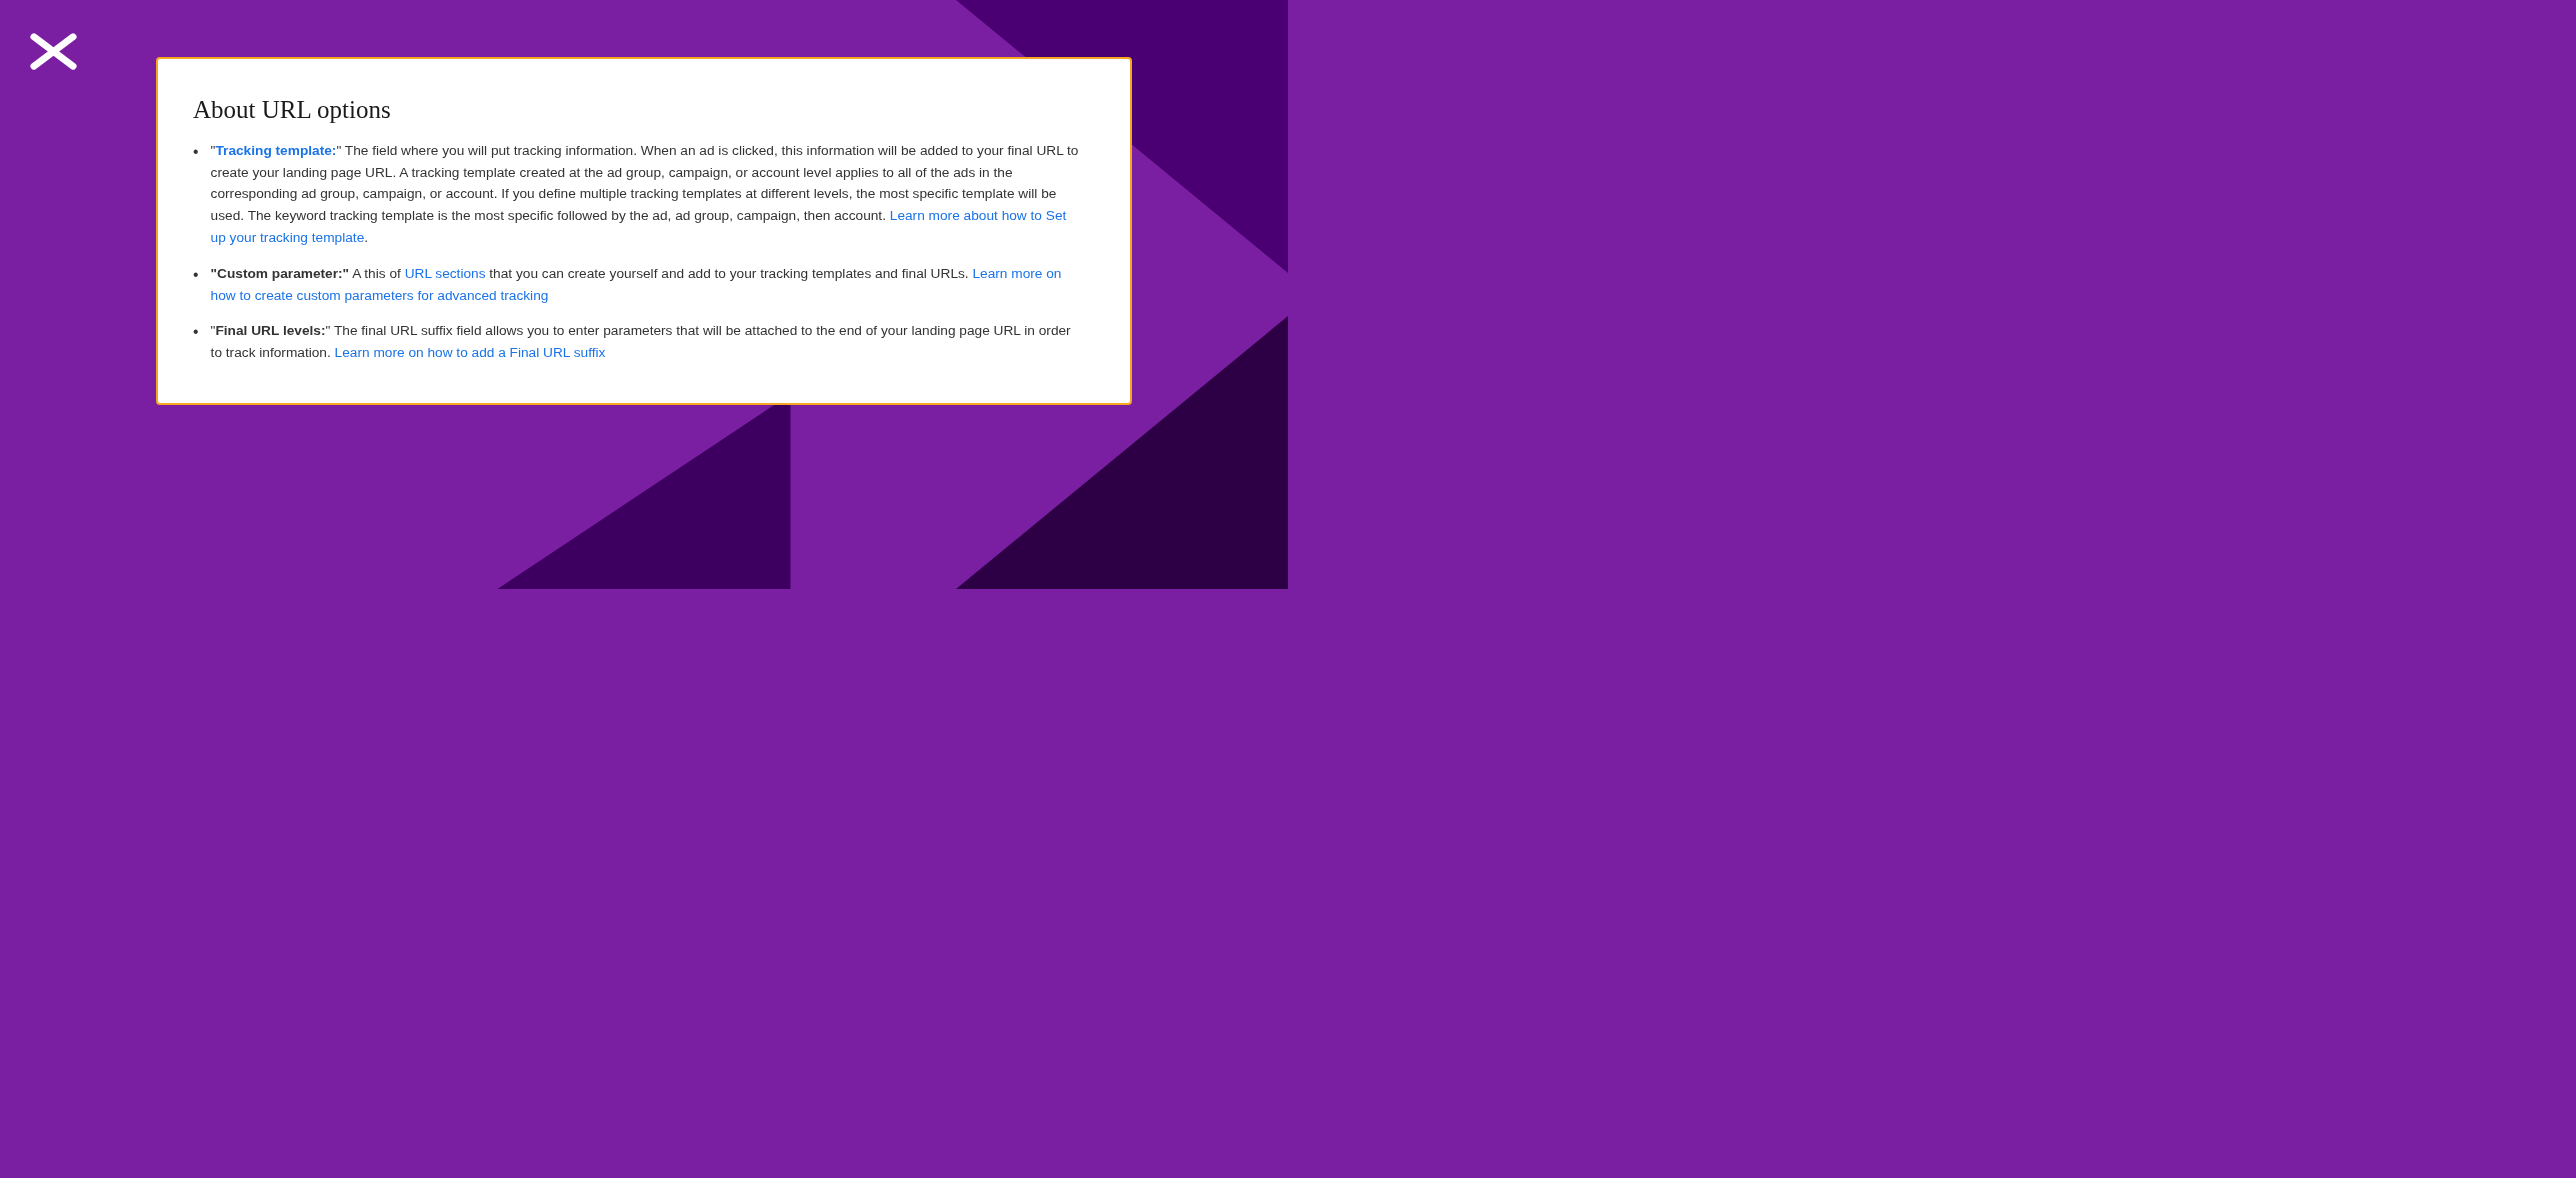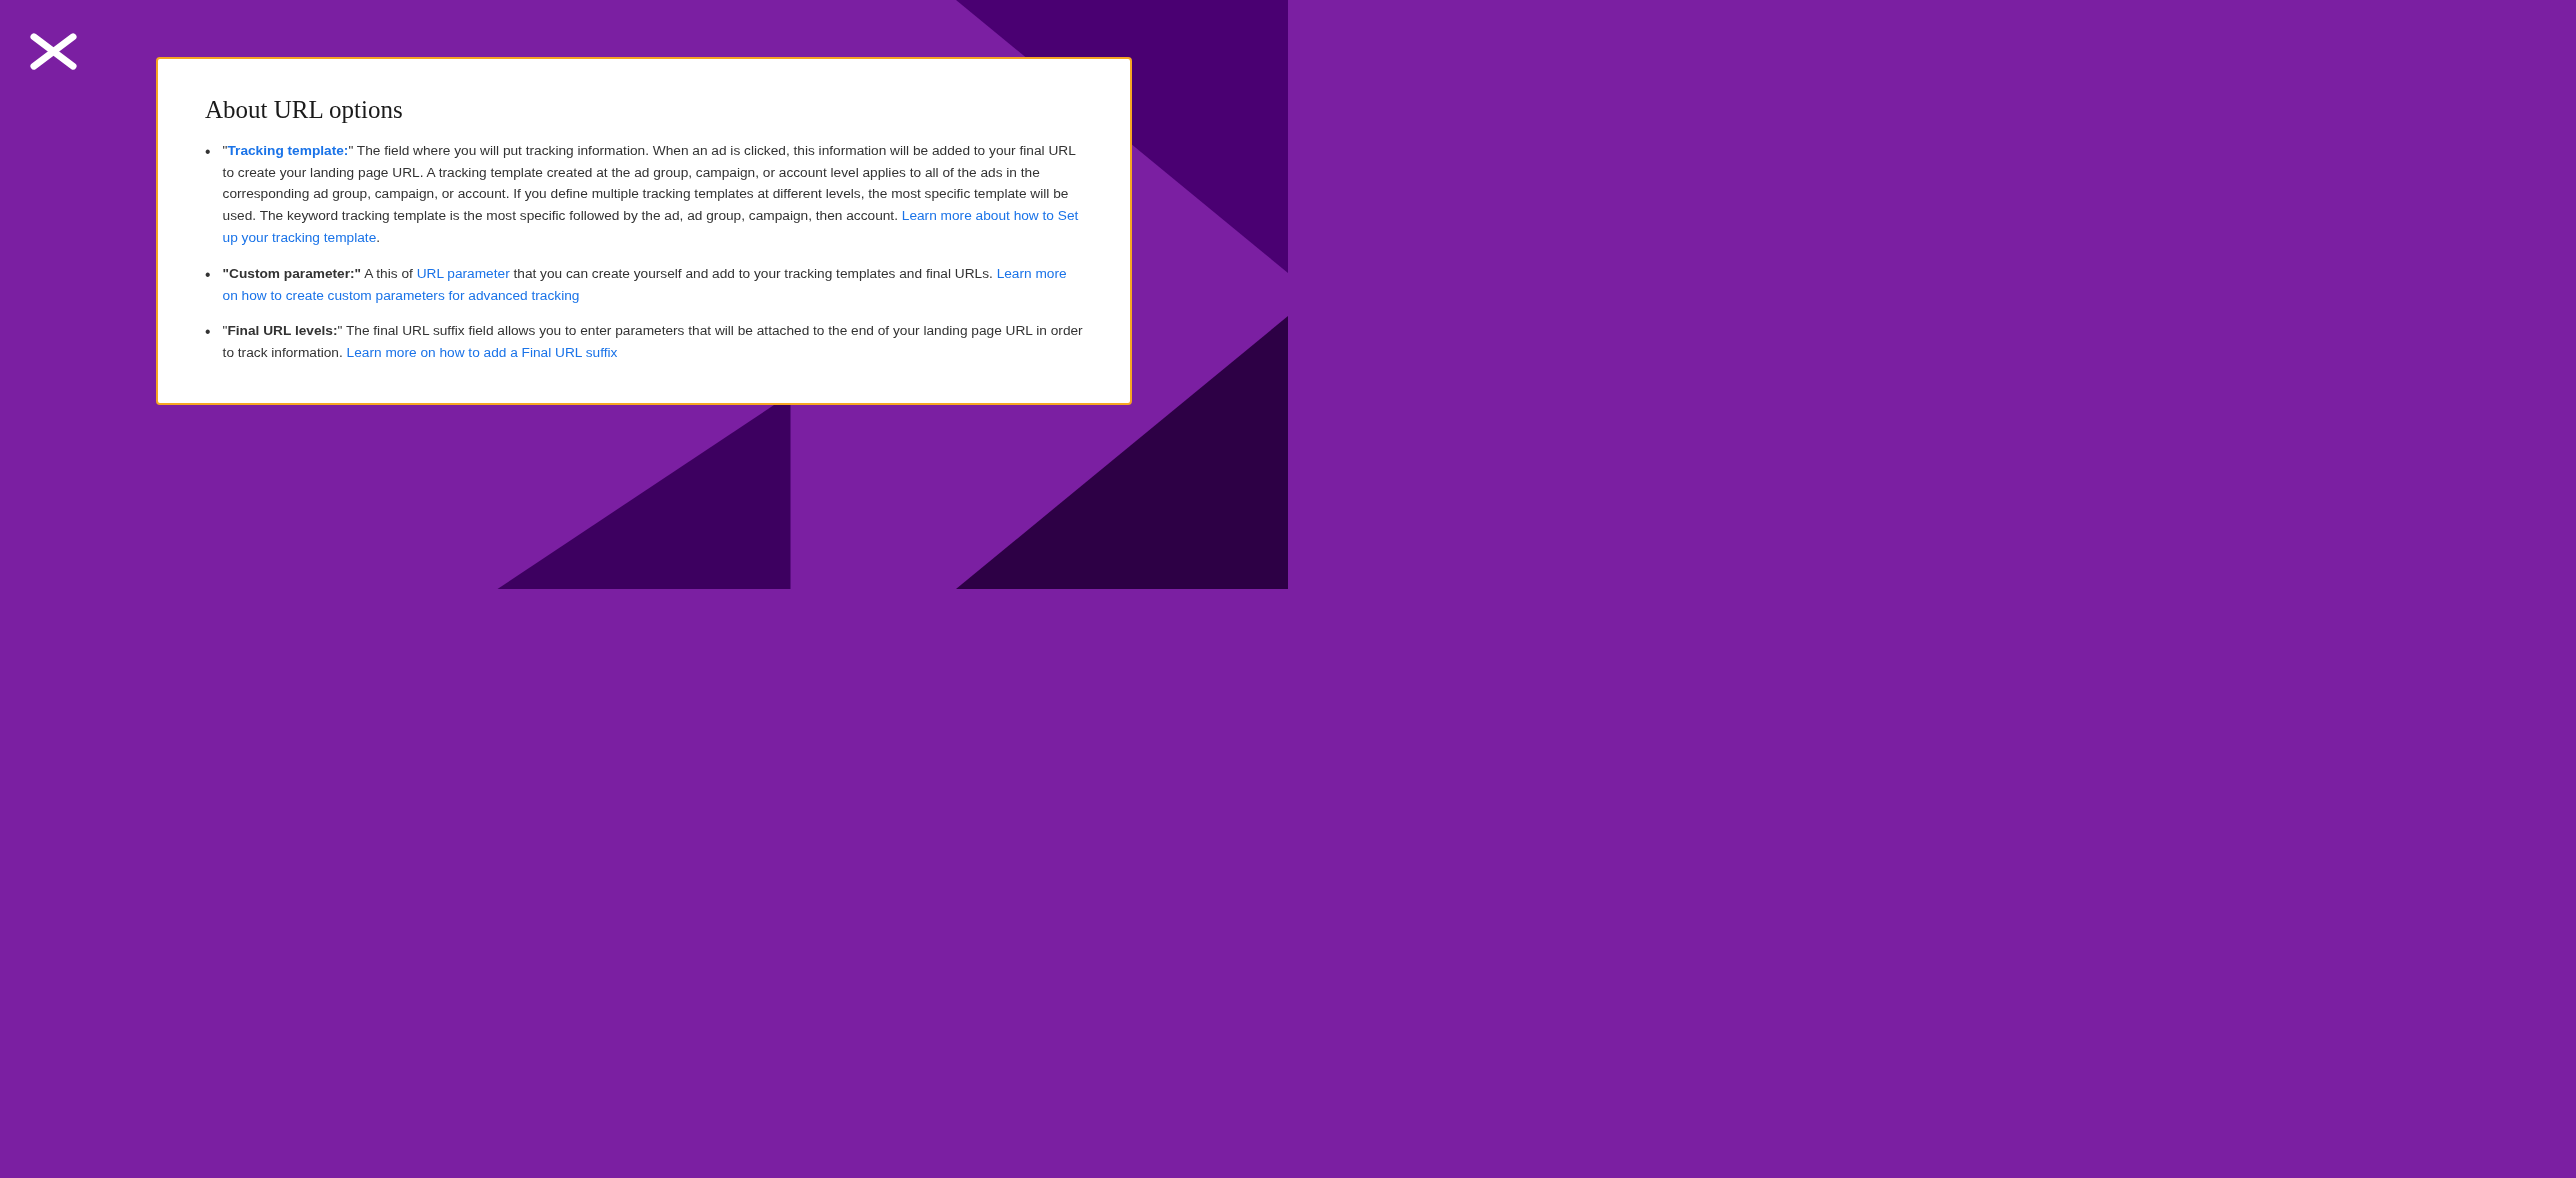--- a/index.html
+++ b/index.html
@@ -70,21 +70,21 @@
     }
 
     .card {
       position: absolute;
       top: 57px;
       left: 156px;
       right: 156px;
       background: #ffffff;
       border: 2.4px solid #f5a623;
       border-radius: 3.9px;
-      padding: 37px 47px 39px 47px;
+      padding: 37px 47px 39px 35px;
     }
 
     .card-title {
       font-size: 25px;
       font-weight: 400;
       color: #1a1a1a;
       margin-bottom: 15.6px;
       font-family: Georgia, 'Times New Roman', serif;
     }
 
@@ -156,21 +156,21 @@
 <div class="card">
   <h1 class="card-title">About URL options</h1>
 
   <ul class="card-list">
 
     <li>
       <span>"<a class="tracking-template-link" href="#">Tracking template:</a>"</span><span> The field where you will put tracking information. When an ad is clicked, this information will be added to your final URL to create your landing page URL. A tracking template created at the ad group, campaign, or account level applies to all of the ads in the corresponding ad group, campaign, or account. If you define multiple tracking templates at different levels, the most specific template will be used. The keyword tracking template is the most specific followed by the ad, ad group, campaign, then account. </span><a class="link-blue" href="#">Learn more about how to Set up your tracking template</a><span>.</span>
     </li>
 
     <li>
-      <span class="bold">"Custom parameter:"</span><span> A this of </span><a class="link-blue" href="#">URL parameter</a><span> that you can create yourself and add to your tracking templates and final URLs. </span><a class="link-blue" href="#">Learn more on how to create custom parameters for advanced tracking</a>
+      <span class="bold">"Custom parameter:"</span><span> A this of </span><a class="link-blue" href="#">URL sections</a><span> that you can create yourself and add to your tracking templates and final URLs. </span><a class="link-blue" href="#">Learn more on how to create custom parameters for advanced tracking</a>
     </li>
 
     <li>
       <span>"</span><span class="bold">Final URL levels:</span><span>"</span><span> The final URL suffix field allows you to enter parameters that will be attached to the end of your landing page URL in order to track information. </span><a class="link-blue" href="#">Learn more on how to add a Final URL suffix</a>
     </li>
 
   </ul>
 </div>
 
 

